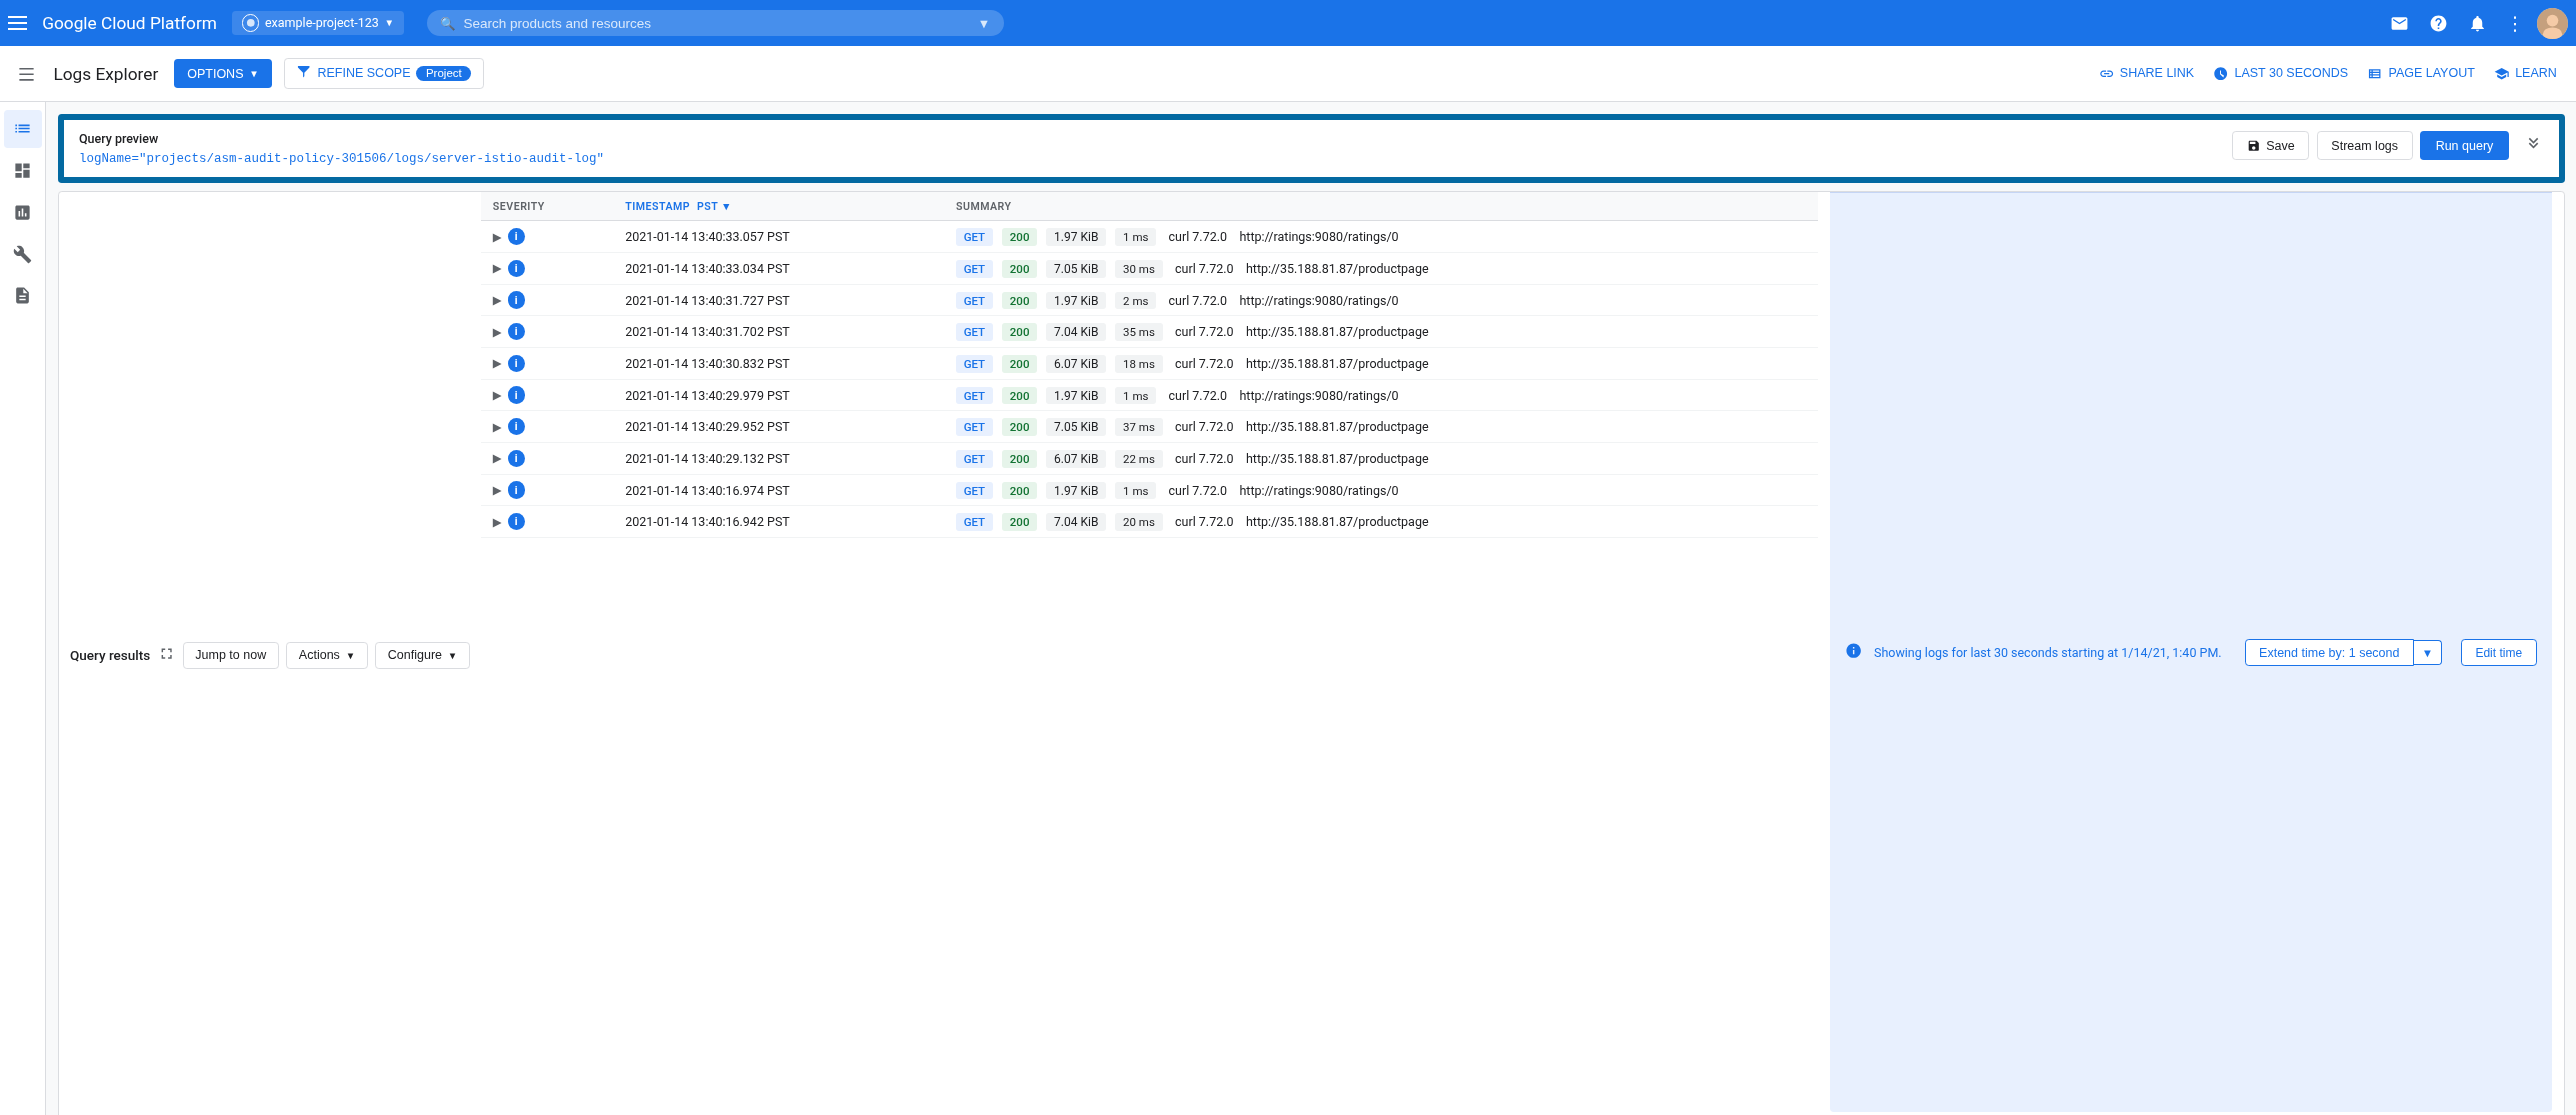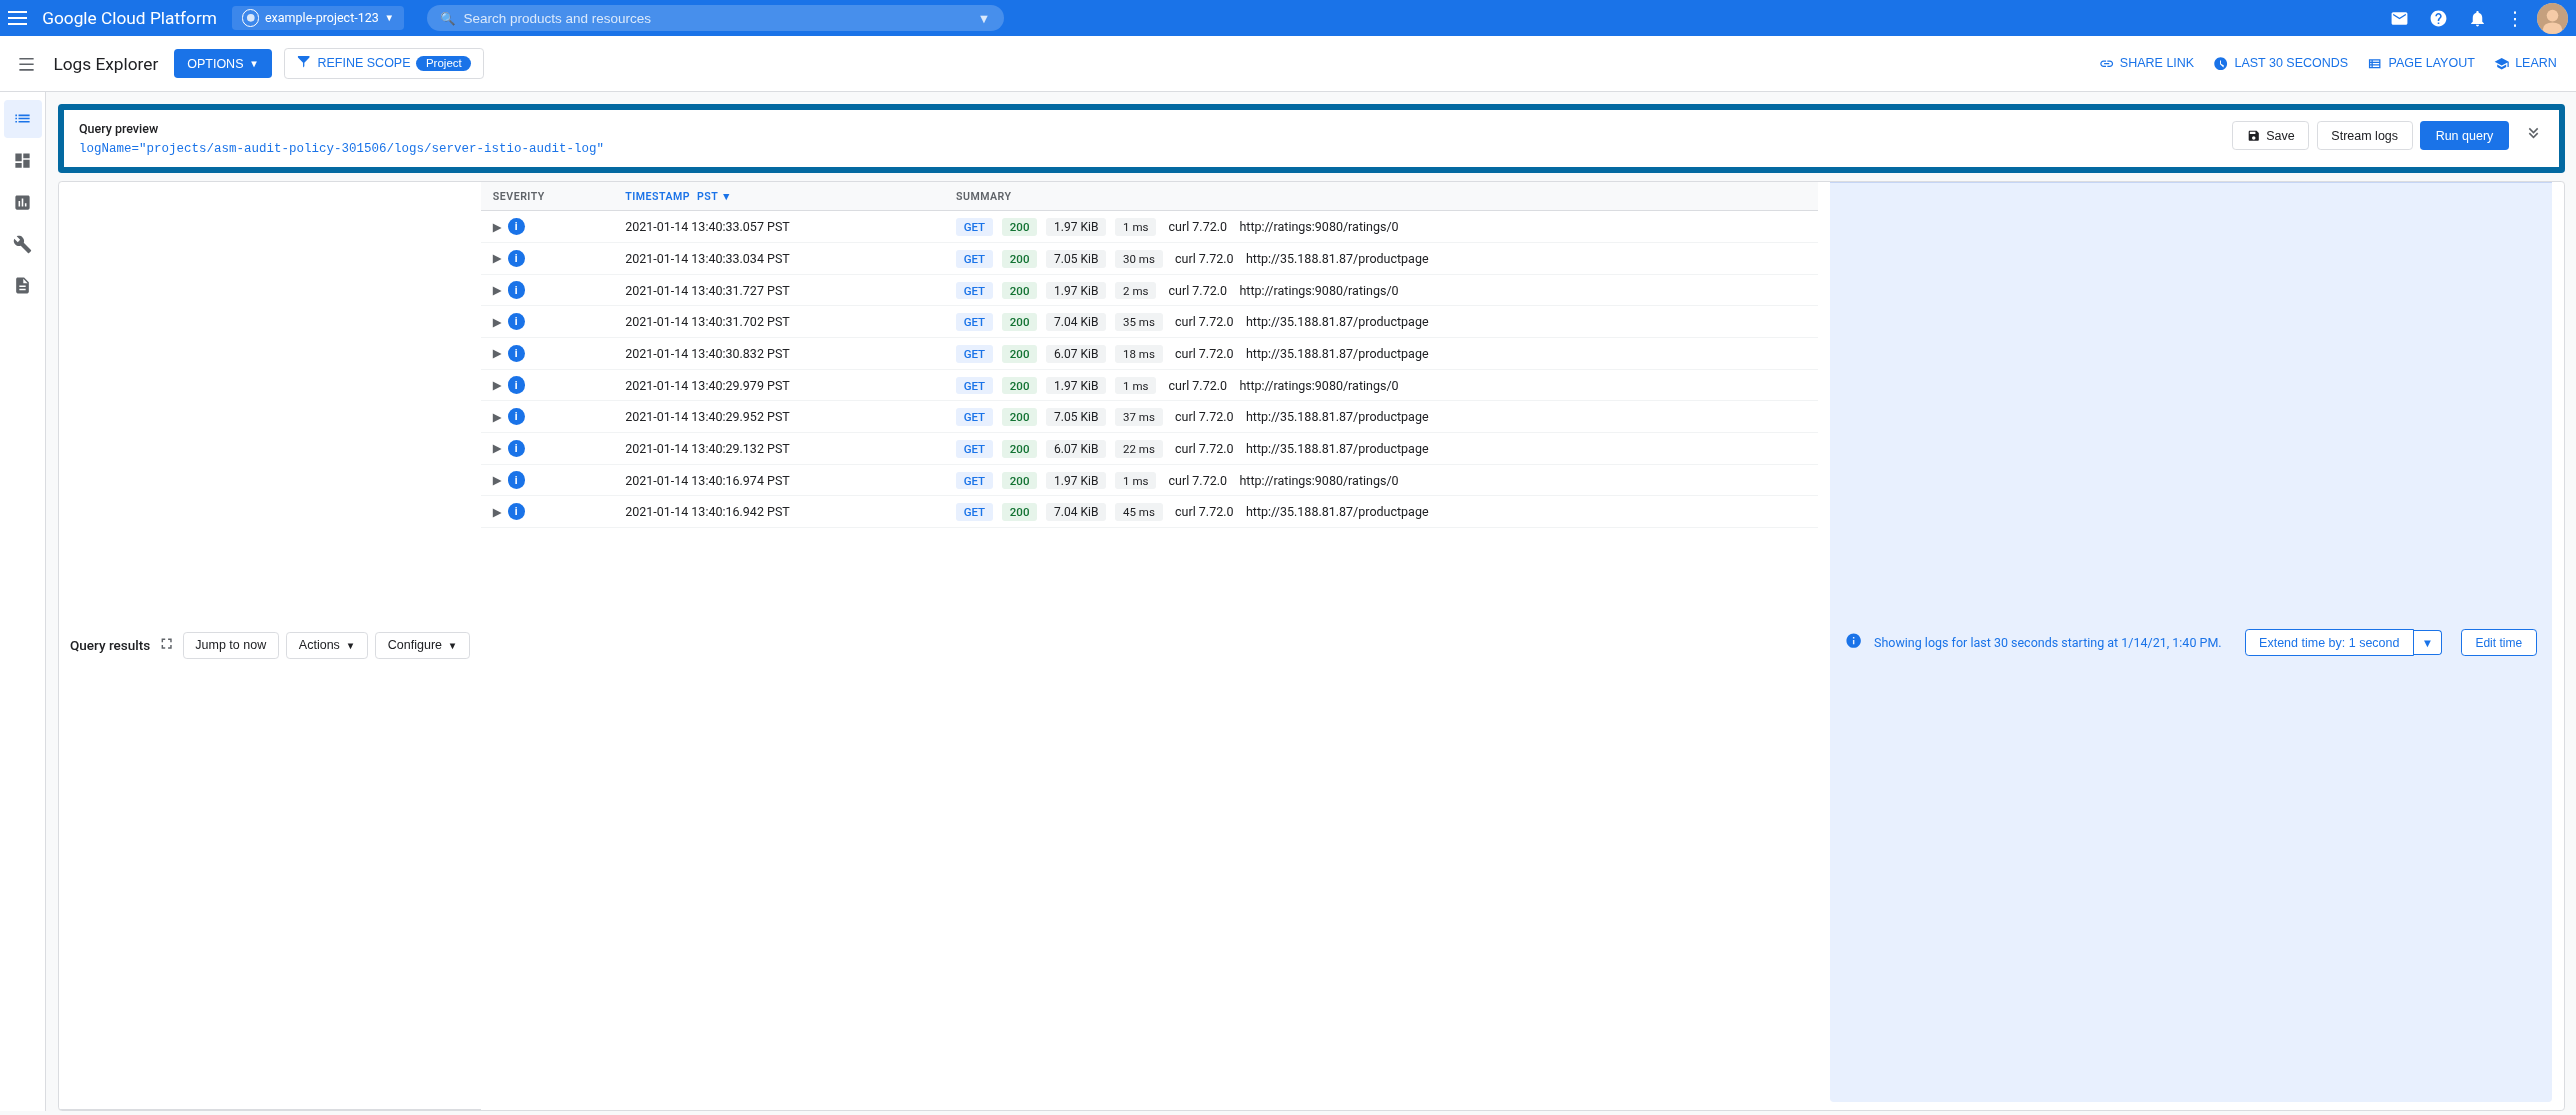--- a/index.html
+++ b/index.html
@@ -1,21 +1,21 @@
 <!DOCTYPE html>
 <html><head>
   <meta charset="utf-8">
   <style>
     * { box-sizing: border-box; margin: 0; padding: 0; }
     body { font-family: 'Google Sans', Roboto, Arial, sans-serif; font-size: 12.5px; background: #f8f9fa; color: #202124; overflow: hidden; }
 
     
     .top-nav {
       display: flex; align-items: center; background: #1a73e8; color: #fff;
-      height: 36px; padding: 0 7.7px; gap: 7.7px; flex-shrink: 0;
+      height: 46px; padding: 0 7.7px; gap: 7.7px; flex-shrink: 0;
     }
     .top-nav-hamburger { width: 23px; height: 23px; display: flex; flex-direction: column; justify-content: center; gap: 3.8px; cursor: pointer; flex-shrink: 0; }
     .top-nav-hamburger span { display: block; width: 19px; height: 1.9px; background: #fff; }
     .top-nav-logo { font-size: 17.3px; font-weight: 400; color: #fff; white-space: nowrap; margin-left: 3.8px; }
     .top-nav-project { display: flex; align-items: center; gap: 5.8px; background: rgba(255,255,255,0.15); border-radius: 3.8px; padding: 3.8px 9.6px; cursor: pointer; white-space: nowrap; margin-left: 7.7px; }
     .top-nav-project .dot-icon { width: 17.3px; height: 17.3px; border-radius: 50%; border: 1.9px solid #fff; display: flex; align-items: center; justify-content: center; }
     .top-nav-project .chevron { font-size: 9.6px; }
     .search-bar { flex: 1; max-width: 577px; display: flex; align-items: center; background: rgba(255,255,255,0.2); border-radius: 23px; padding: 5.8px 13.5px; gap: 7.7px; margin-left: 15.4px; }
     .search-bar input { background: transparent; border: none; outline: none; color: #fff; font-size: 13.5px; flex: 1; }
     .search-bar input::placeholder { color: rgba(255,255,255,0.8); }
@@ -544,21 +544,21 @@
       </div>
     </td>
     <td>2021-01-14 13:40:16.942 PST</td>
     <td>
       <span class="method-badge">GET</span>
       &nbsp;
       <span class="status-badge">200</span>
       &nbsp;
       <span class="size-badge">7.04 KiB</span>
       &nbsp;
-      <span class="time-badge">45 ms</span>
+      <span class="time-badge">20 ms</span>
       &nbsp;&nbsp;
       <span>curl 7.72.0</span>
       &nbsp;&nbsp;
       <span>http://35.188.81.87/productpage</span>
     </td>
   </tr>
             </tbody>
         </table>
       </div>
 

